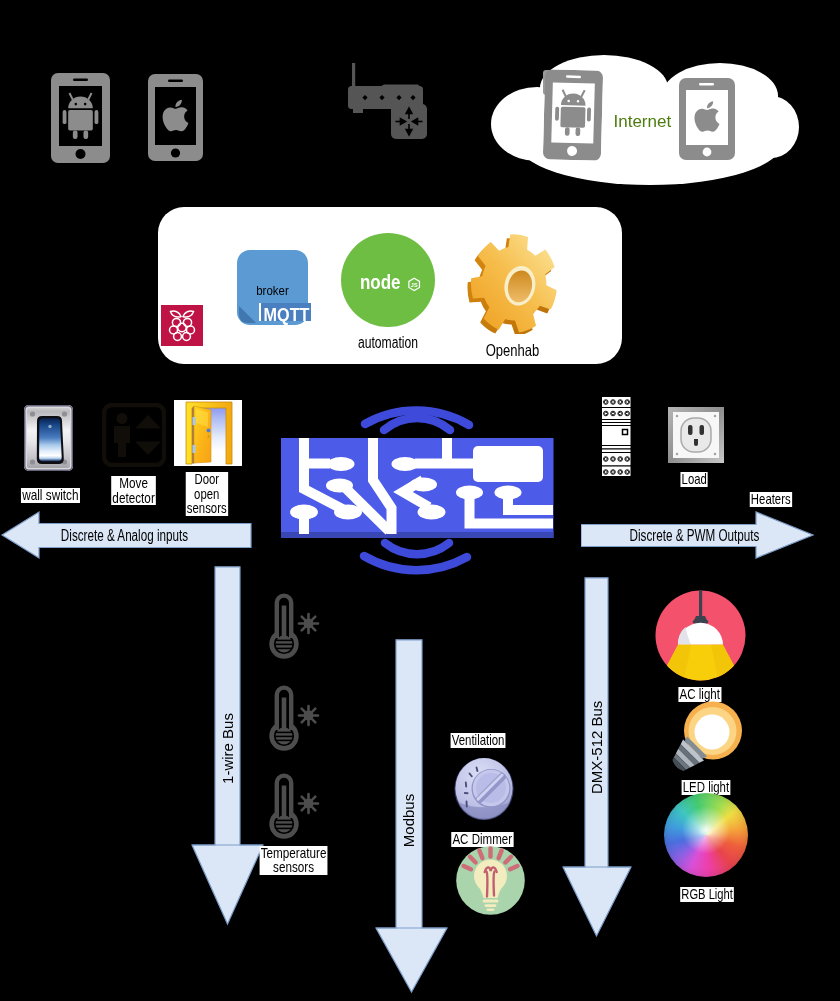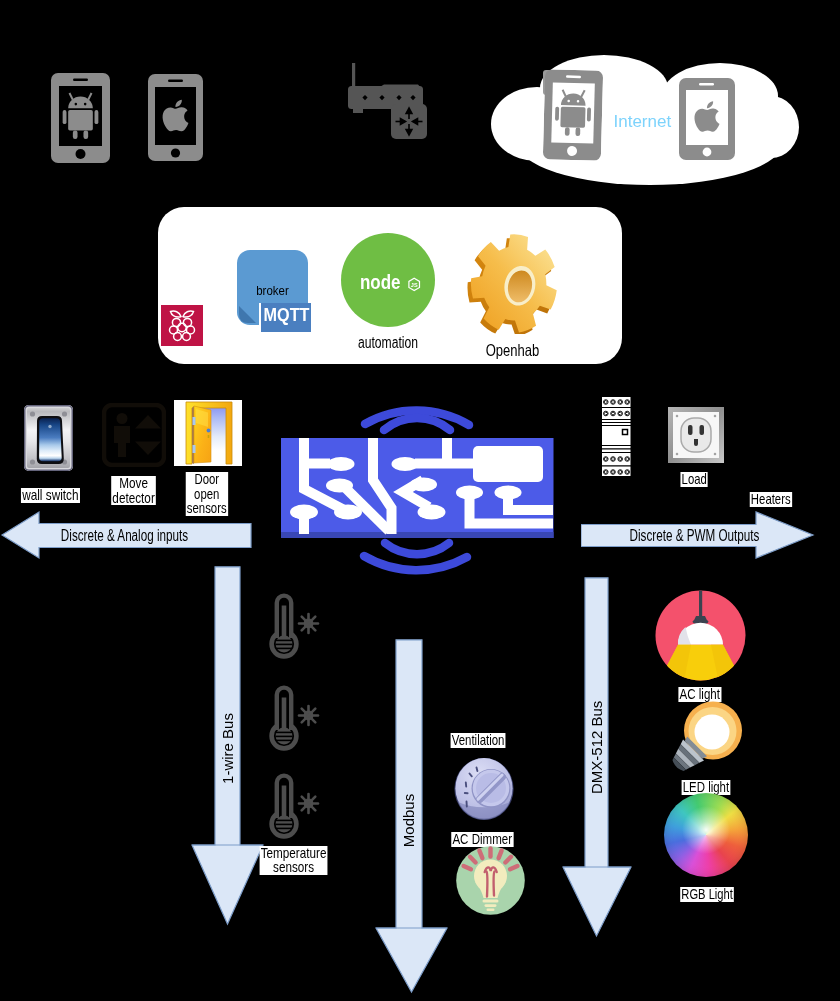--- a/index.html
+++ b/index.html
@@ -68,21 +68,21 @@
 
 <svg class="abs" style="left:487px;top:50px" width="315" height="140" viewBox="0 0 315 140">
   <g fill="#fff">
     <ellipse cx="50" cy="74" rx="46" ry="37"></ellipse>
     <ellipse cx="117" cy="38" rx="64" ry="33"></ellipse>
     <ellipse cx="233" cy="46" rx="58" ry="33"></ellipse>
     <ellipse cx="284" cy="77" rx="28" ry="31"></ellipse>
     <ellipse cx="163" cy="92" rx="133" ry="43"></ellipse>
   </g>
 </svg>
-<div class="abs" style="left:613.5px;top:112px;color:#7dd3fc;font-size:17px;">Internet</div>
+<div class="abs" style="left:613.5px;top:112px;color:#4d7c0f;font-size:17px;">Internet</div>
 <div class="abs" style="left:543px;top:70px;width:17px;height:25px;background:#9a9a9a;border-radius:3px;"></div>
 <svg class="abs" style="left:544px;top:70px;transform:rotate(1.5deg)" width="58" height="90" viewBox="0 0 58 90">
   <rect x="0" y="0" width="58" height="90" rx="7" fill="#8c8c8c"></rect>
   <rect x="8" y="13" width="42" height="60" fill="#fff"></rect>
   <rect x="21" y="5.5" width="15" height="2.5" rx="1.2" fill="#fff"></rect>
   <circle cx="29" cy="81" r="5" fill="#fff"></circle>
   <g fill="#8c8c8c" transform="translate(29,43) scale(0.85)">
     <path d="M-14.5,-9 a14.5,14 0 0 1 29,0 z"></path>
     <line x1="-13" y1="-27" x2="-9" y2="-19" stroke="#8c8c8c" stroke-width="2.4"></line>
     <line x1="13" y1="-27" x2="9" y2="-19" stroke="#8c8c8c" stroke-width="2.4"></line>
@@ -121,21 +121,21 @@
     <circle cx="16.5" cy="31.5" r="3.9"></circle>
     <circle cx="25.5" cy="31.5" r="3.9"></circle>
   </g>
 </svg>
 
 <div class="abs" style="left:237px;top:250px;width:71px;height:75px;background:#5b9ad2;border-radius:13px;"></div>
 <svg class="abs" style="left:237px;top:250px" width="71" height="75" viewBox="0 0 71 75">
   <path d="M2 56 v8 q0 9 9 9 h8 z" fill="#3f77ae"></path>
 </svg>
 <div class="abs" style="left:252px;top:283px;width:41px;text-align:center;color:#000;font-size:13.5px;transform:scaleX(0.85);">broker</div>
-<div class="abs" style="left:259px;top:303px;width:52px;height:29px;background:#4a7fc0;border-left:2.5px solid #fff;box-sizing:border-box;color:#fff;font-weight:bold;font-size:18px;text-align:left;line-height:25px;"><span style="display:inline-block;transform:scaleX(0.9);">MQTT</span></div>
+<div class="abs" style="left:259px;top:303px;width:52px;height:18px;background:#4a7fc0;border-left:2.5px solid #fff;box-sizing:border-box;color:#fff;font-weight:bold;font-size:18px;text-align:left;line-height:25px;"><span style="display:inline-block;transform:scaleX(0.9);">MQTT</span></div>
 
 <svg class="abs" style="left:341px;top:233px" width="94" height="94" viewBox="0 0 94 94">
   <circle cx="47" cy="47" r="47" fill="#6fbe44"></circle>
   <text x="46.2" y="56.4" font-family="Liberation Sans, sans-serif" font-size="20" font-weight="bold" fill="#fff" text-anchor="middle" transform="scale(0.85,1)">node</text>
   <g transform="translate(73.2,51.4)">
     <polygon points="0,-6.1 5.3,-3 5.3,3 0,6.1 -5.3,3 -5.3,-3" fill="none" stroke="#fff" stroke-width="1.2"></polygon>
     <text x="0" y="2.2" font-size="5.5" font-weight="bold" fill="#fff" text-anchor="middle" font-family="Liberation Sans, sans-serif">JS</text>
   </g>
 </svg>
 <div class="abs" style="left:347px;top:333.5px;width:82px;text-align:center;color:#000;font-size:16px;transform:scaleX(0.76);">automation</div>

